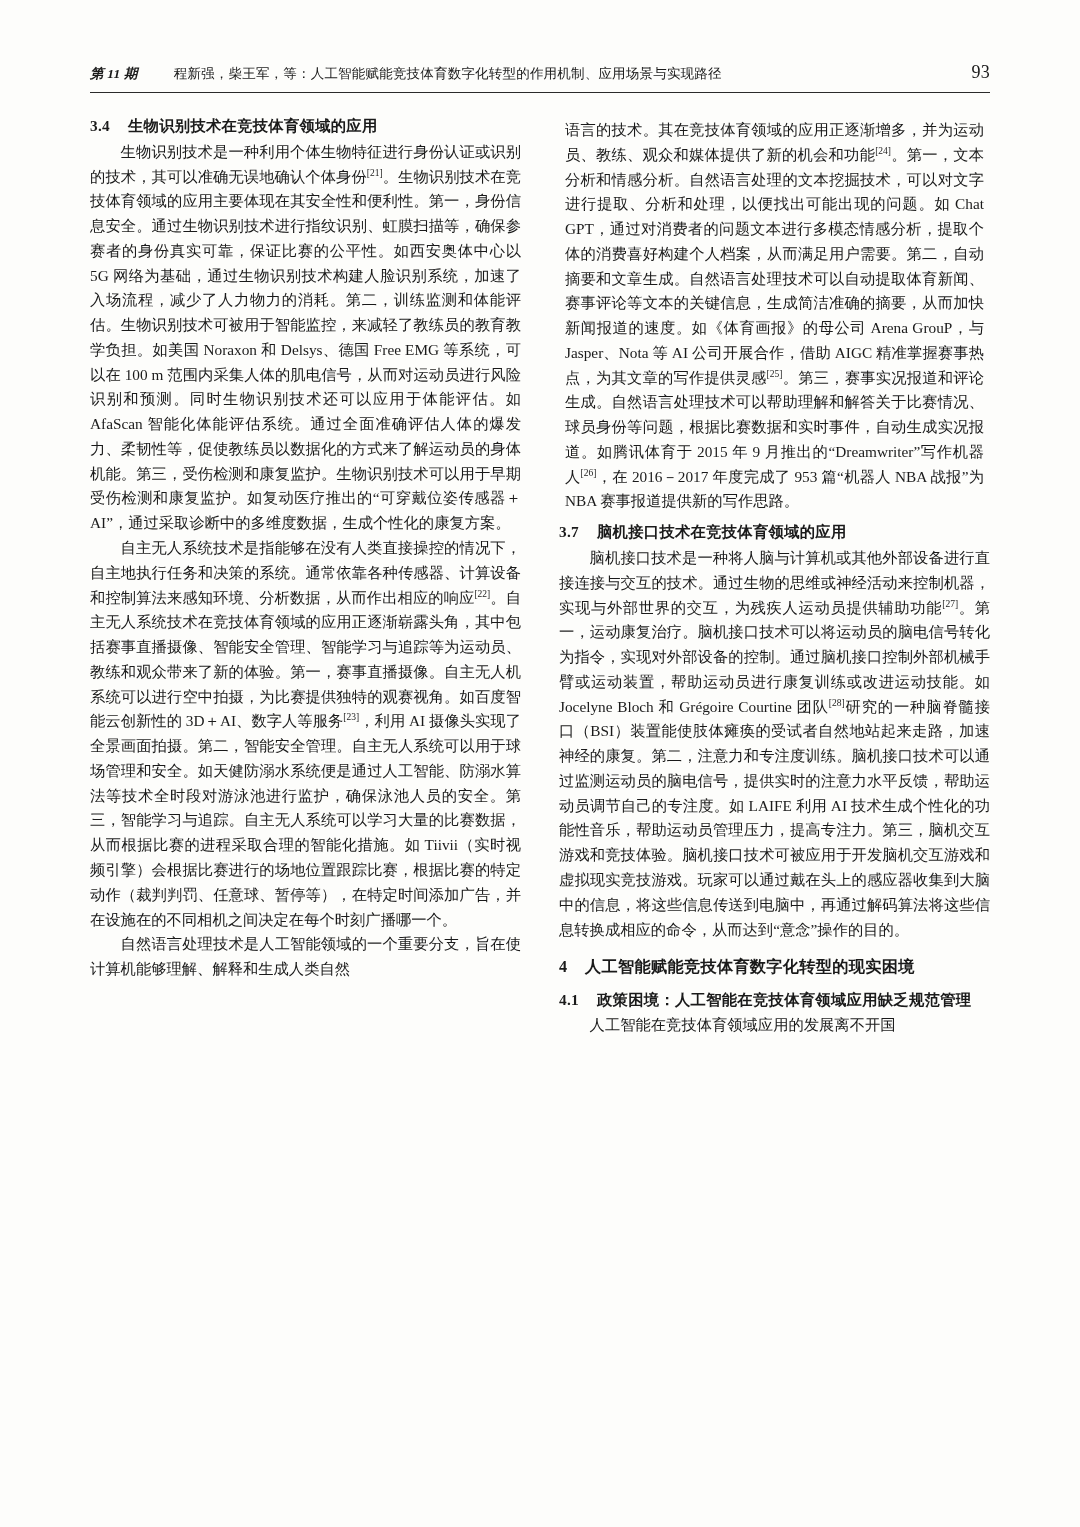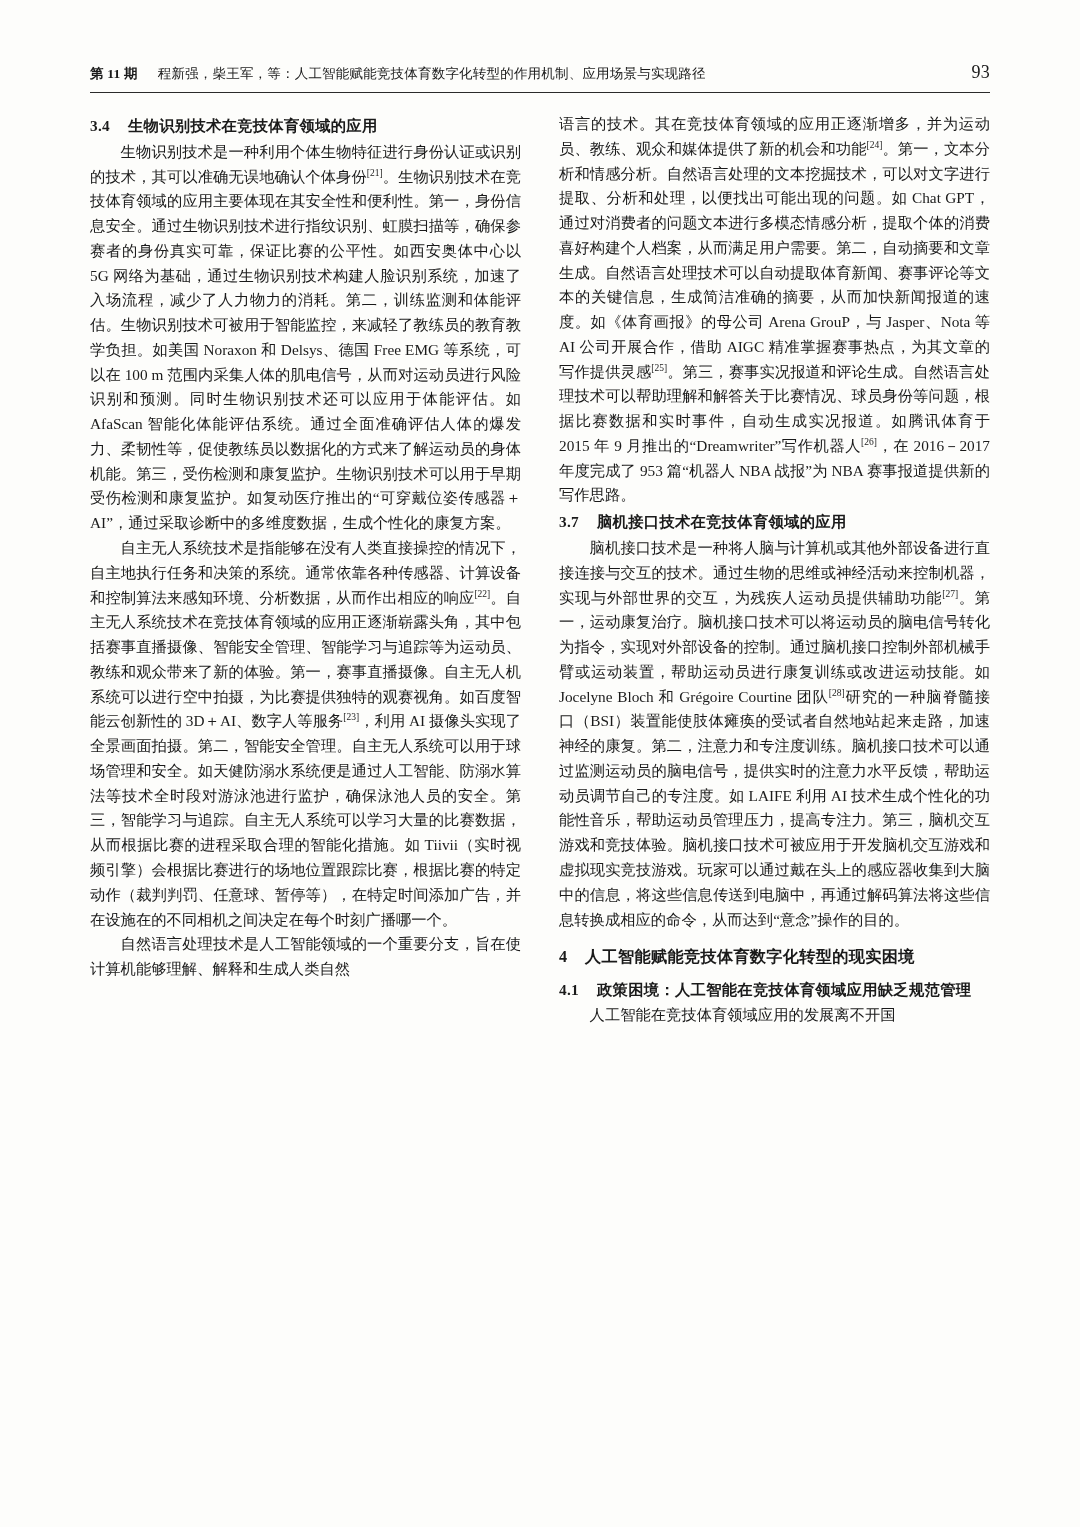--- a/index.html
+++ b/index.html
@@ -29,25 +29,26 @@
     width: 900px;
     height: 30px;
     display: flex;
     align-items: baseline;
     font-size: 13.5px;
     letter-spacing: 0.2px;
   }
   .header .issue {
     font-weight: bold;
     white-space: nowrap;
+    font-style: italic;
   }
   .header .runtitle {
     flex: 1;
     text-align: left;
-    padding-left: 20px;
+    padding-left: 36px;
     white-space: nowrap;
   }
   .header .pageno {
     white-space: nowrap;
     font-size: 18px;
   }
   .header-rule {
     position: absolute;
     left: 90px;
     top: 92px;
@@ -86,21 +87,21 @@
     margin-top: 12px;
   }
   .sec-head.major .num {
     min-width: 26px;
   }
   p.body {
     margin: 0;
     text-indent: 2em;
   }
   p.cont {
-    margin: 0;
+    margin: 6px;
     text-indent: 0;
   }
   sup {
     font-size: 9.5px;
     vertical-align: super;
     line-height: 0;
   }
   .spacer4 { height: 4px; }
 </style>
 </head>

